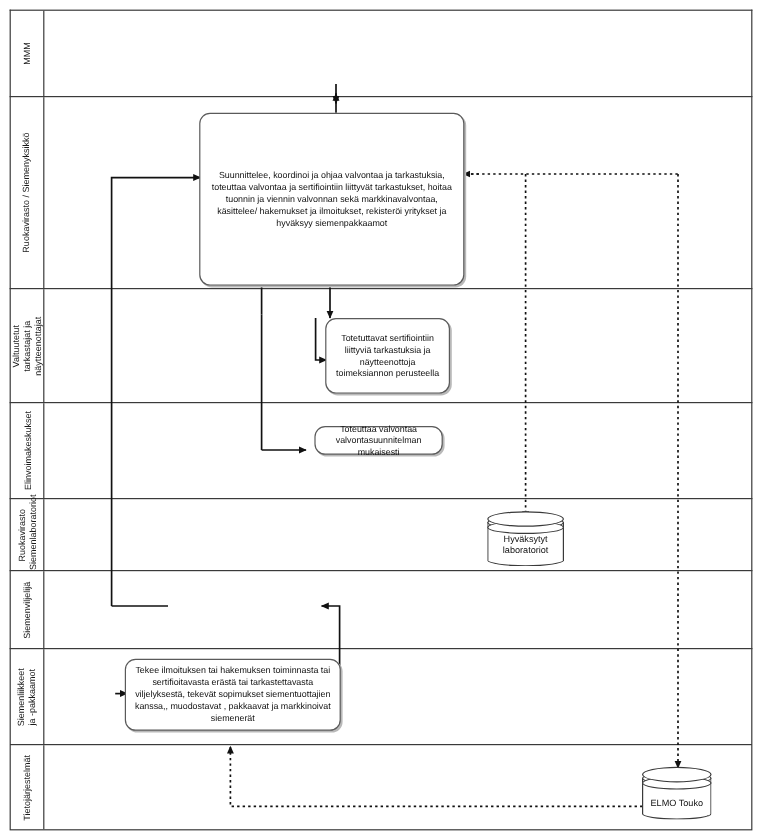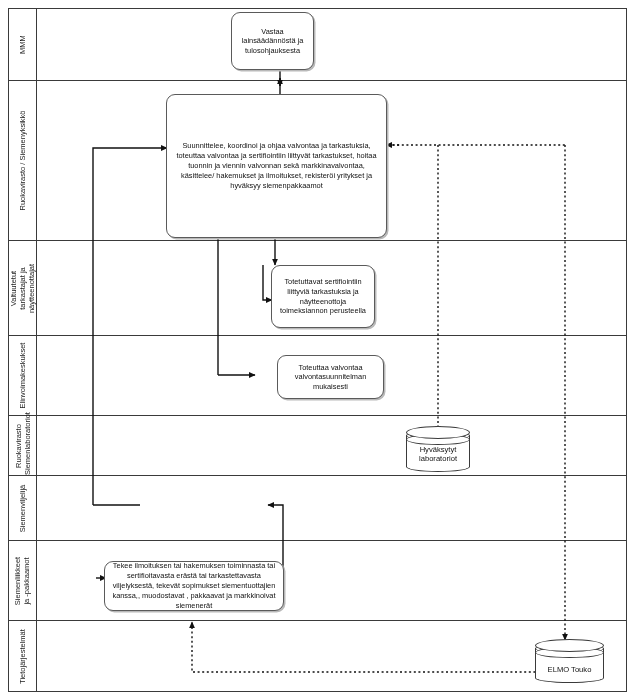--- a/index.html
+++ b/index.html
@@ -143,52 +143,49 @@
     <path class="dsh" d="M388,145 L565,145"></path>
     <path class="dsh" d="M399,145 L386,145" marker-end="url(#ahd)"></path>
 
     
     <path class="dsh" d="M565,145 L565,640" marker-end="url(#ahd)"></path>
 
     
     <path class="dsh" d="M563,672 L192,672 L192,622" marker-end="url(#ahd)"></path>
   </svg>
 
-  <div class="box" style="left:231px;top:12px;width:83px;height:58px;">
-    <span>Vastaa lainsäädännöstä ja tulosohjauksesta</span>
-  </div>
 
   <div class="box big" style="left:166px;top:94px;width:221px;height:144px;">
     <span>Suunnittelee, koordinoi ja ohjaa valvontaa ja tarkastuksia, toteuttaa valvontaa ja sertifiointiin liittyvät tarkastukset, hoitaa tuonnin ja viennin valvonnan sekä markkinavalvontaa, käsittelee/ hakemukset ja ilmoitukset, rekisteröi yritykset ja hyväksyy siemenpakkaamot</span>
   </div>
 
   <div class="box" style="left:271px;top:265px;width:104px;height:63px;">
     <span>Totetuttavat sertifiointiin liittyviä tarkastuksia ja näytteenottoja toimeksiannon perusteella</span>
   </div>
 
-  <div class="box" style="left:262px;top:355px;width:107px;height:44px;margin-left:15px;">
+  <div class="box" style="left:262px;top:355px;width:107px;height:24px;">
     <span>Toteuttaa valvontaa valvontasuunnitelman mukaisesti</span>
   </div>
 
   <div class="db" style="left:406px;top:426px;width:64px;height:46px;">
     <div class="body"></div>
     <div class="rib" style="top:4px;"></div>
     <div class="rib" style="top:8px;"></div>
     <div class="cap"></div>
     <div class="lbl">
       <span>Hyväksytyt laboratoriot</span>
     </div>
   </div>
 
 
-  <div class="box big" style="left:104px;top:549px;width:180px;height:50px;margin-top:12px;">
+  <div class="box big" style="left:104px;top:549px;width:180px;height:60px;">
     <span>Tekee ilmoituksen tai hakemuksen toiminnasta tai sertifioitavasta erästä tai tarkastettavasta viljelyksestä, tekevät sopimukset siementuottajien kanssa,, muodostavat ,  pakkaavat ja markkinoivat siemenerät</span>
   </div>
 
-  <div class="db" style="left:535px;top:639px;width:58px;height:44px;padding-left:11px;">
+  <div class="db" style="left:535px;top:639px;width:58px;height:44px;">
     <div class="body"></div>
     <div class="rib" style="top:4px;"></div>
     <div class="rib" style="top:8px;"></div>
     <div class="cap"></div>
     <div class="lbl">
       <span>ELMO Touko</span>
     </div>
   </div>
 
 </div>

